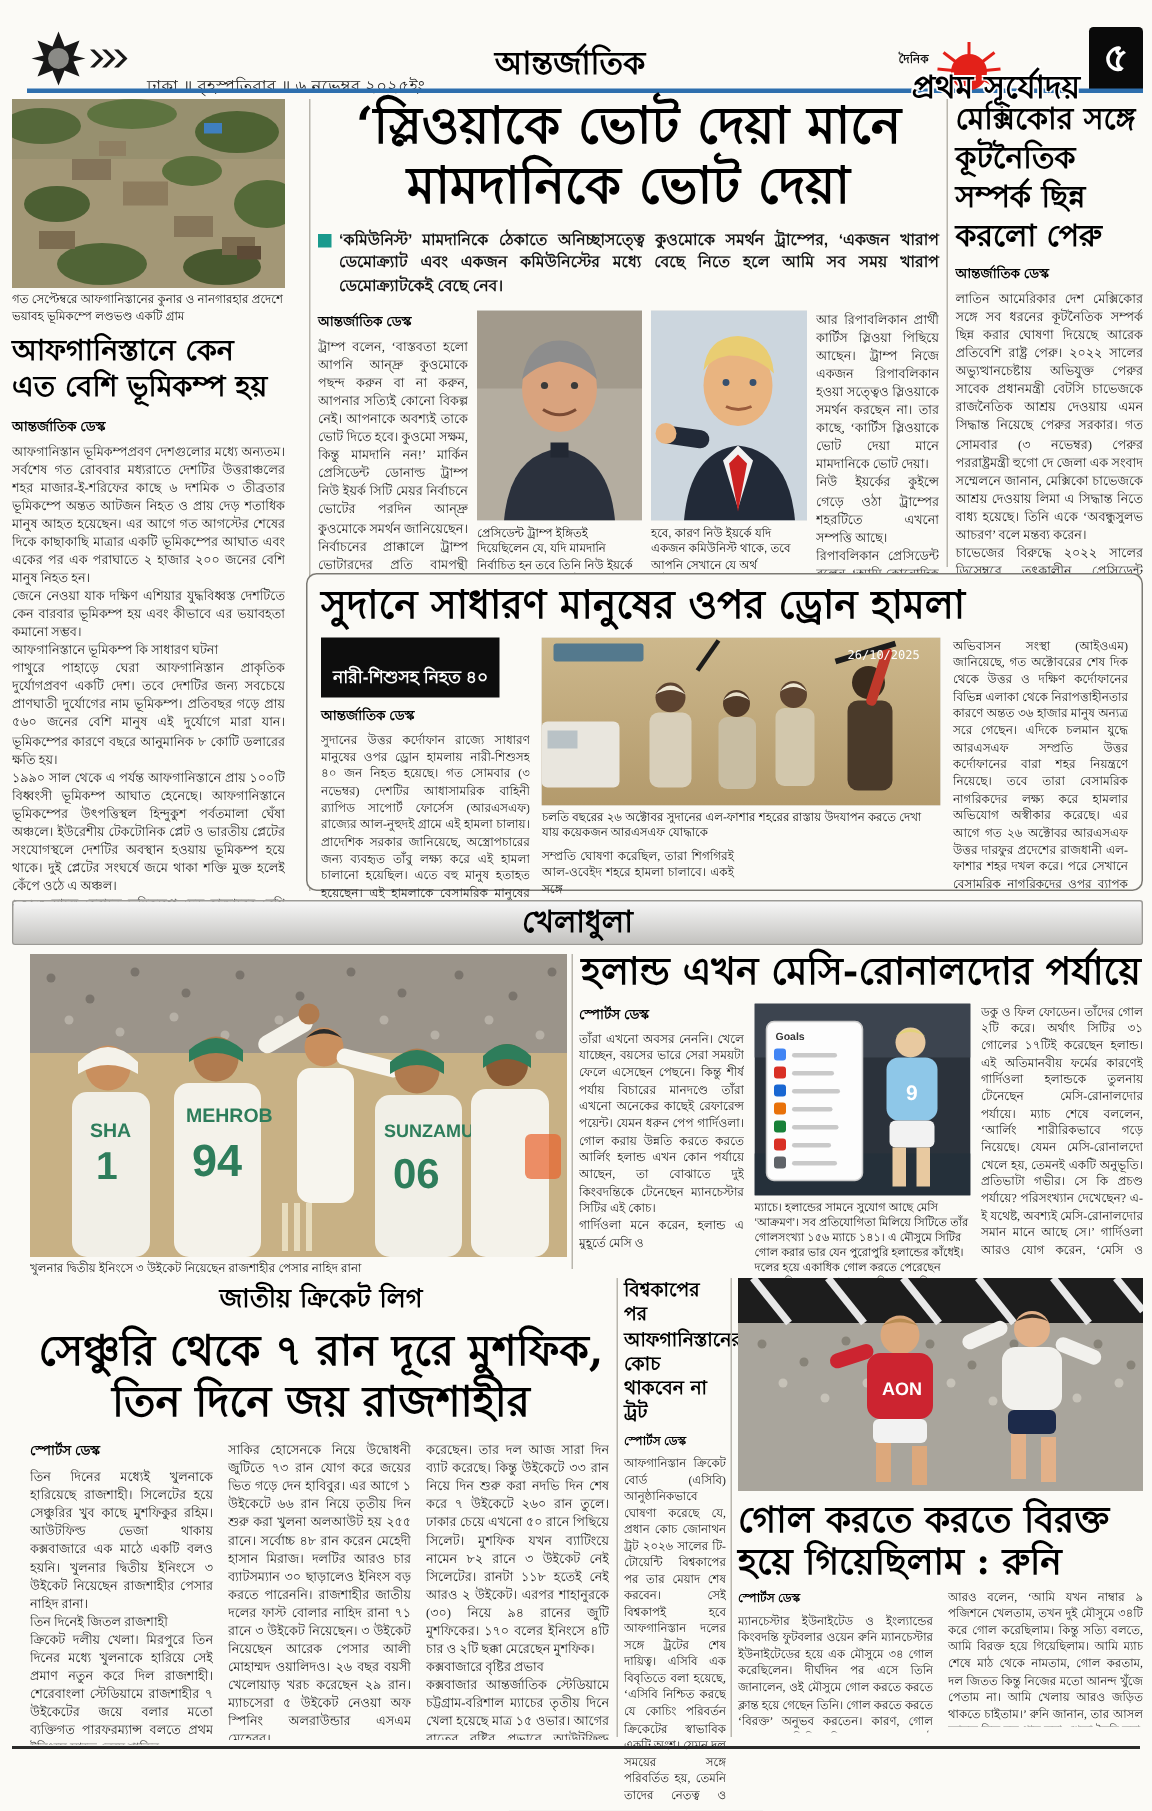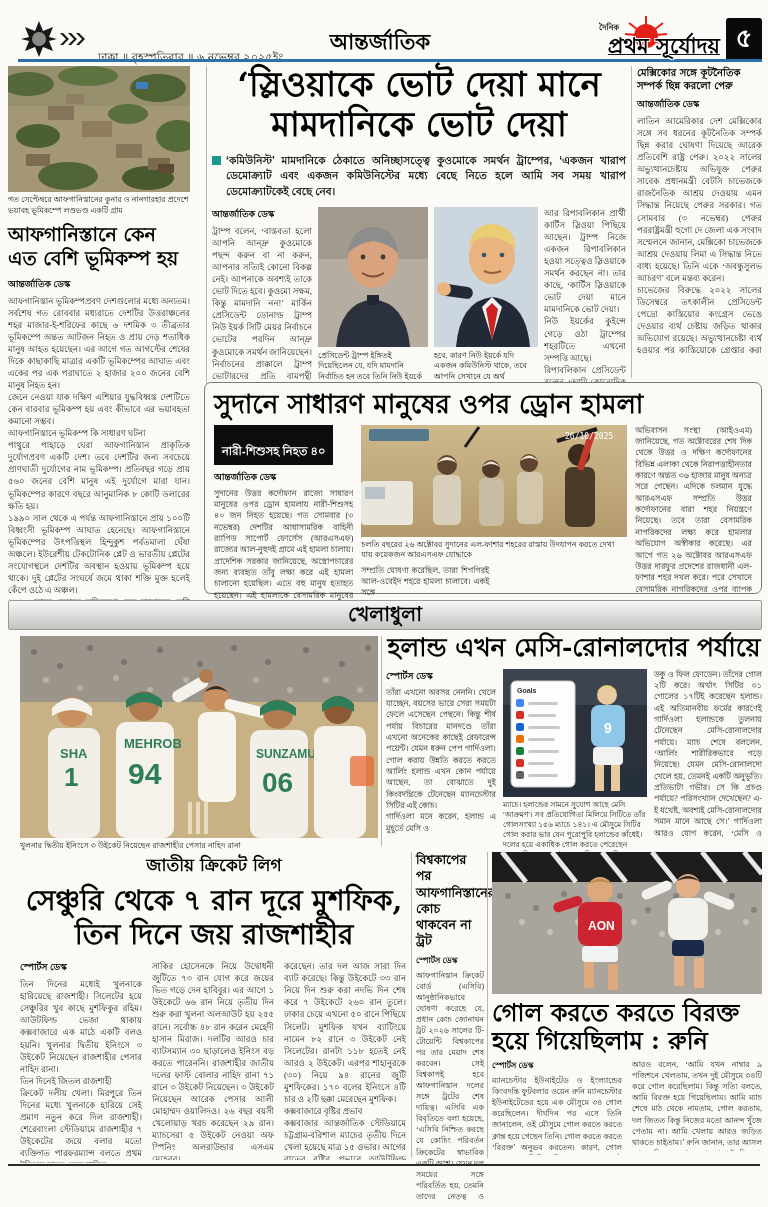--- a/index.html
+++ b/index.html
@@ -45,21 +45,21 @@
   <div class="abs" style="left:20px;top:20px;width:742px;height:40px;">
     <svg class="abs" style="left:0;top:0;" width="66" height="38" viewBox="0 0 66 38">
       <polygon points="19,1 23,11 33,7 29,17 37,19 29,21 33,31 23,27 19,37 15,27 5,31 9,21 1,19 9,17 5,7 15,11" fill="#181818"></polygon>
       <circle cx="19" cy="19" r="7" fill="#8a8a86"></circle>
       <polygon points="40,13 46,19 40,25 43,25 49,19 43,13" fill="#181818"></polygon>
       <polygon points="48,13 54,19 48,25 51,25 57,19 51,13" fill="#181818"></polygon>
       <polygon points="56,13 62,19 56,25 59,25 65,19 59,13" fill="#181818"></polygon>
     </svg>
     <div class="abs" id="dateline" style="left:78px;top:14px;">ঢাকা ॥ বৃহস্পতিবার ॥ ৬ নভেম্বর ২০২৫ইং</div>
     <div class="abs headline" id="section-title" style="left:250px;top:6px;width:220px;text-align:center;">আন্তর্জাতিক</div>
-    <div class="abs" style="left:545px;top:10px;width:155px;text-decoration:underline;" id="logo-wrap">
+    <div class="abs" style="left:545px;top:22px;width:155px;" id="logo-wrap">
       <svg class="abs" style="left:58px;top:-14px;z-index:1;" width="46" height="40" viewBox="0 0 46 40">
         <g stroke="#e32119" stroke-width="2">
           <line x1="23" y1="20" x2="23" y2="0"></line>
             <line x1="23" y1="20" x2="40" y2="7"></line>
             <line x1="23" y1="20" x2="44" y2="18"></line>
           <line x1="23" y1="20" x2="6" y2="7"></line>
             <line x1="23" y1="20" x2="2" y2="18"></line>
             <line x1="23" y1="20" x2="42" y2="30"></line>
           <line x1="23" y1="20" x2="4" y2="30"></line>
         </g>
@@ -153,21 +153,21 @@
         <div class="body-text clip" style="height:180px;">আর রিপাবলিকান প্রার্থী কার্টিস স্লিওয়া পিছিয়ে আছেন। ট্রাম্প নিজে একজন রিপাবলিকান হওয়া সত্ত্বেও স্লিওয়াকে সমর্থন করছেন না। তার কাছে, ‘কার্টিস স্লিওয়াকে ভোট দেয়া মানে মামদানিকে ভোট দেয়া।
 নিউ ইয়র্কের কুইন্সে গেড়ে ওঠা ট্রাম্পের শহরটিতে এখনো সম্পত্তি আছে।
 রিপাবলিকান প্রেসিডেন্ট বলেন, ‘আমি কোনোদিক থেকেই কুওমোর অনুরাগী নই, কিন্তু যদি একজন খারাপ ডেমোক্র্যাট এবং একজন কমিউনিস্টের মধ্যে বেছে নিতে হয়, তবে আমি সব সময় খারাপ ডেমোক্র্যাটকেই বেছে নেব।
 মামদানি নিজেকে একজন গণতান্ত্রিক সমাজতন্ত্রী হিসেবে বর্ণনা করেন। তিনি কমিউনিস্ট হওয়ার অভিযোগ প্রত্যাখ্যান করে একটি টেলিভিশন সাক্ষাৎকারে রাজনীতিবিদদের মতো, শুধু গল্পের একটি বাদামি।</div>
       </div>
     </div>
   </div>
   <div class="vline" style="left:631px;top:66px;height:312px;"></div>
 
   <div class="abs" style="left:637px;top:66px;width:125px;">
-    <div class="headline" style="font-size:10px;line-height:1.3;">মেক্সিকোর সঙ্গে কূটনৈতিক সম্পর্ক ছিন্ন করলো পেরু</div>
+    <div class="headline" style="font-size:20px;line-height:1.3;">মেক্সিকোর সঙ্গে কূটনৈতিক সম্পর্ক ছিন্ন করলো পেরু</div>
     <div class="byline" style="margin-top:5px;">আন্তর্জাতিক ডেস্ক</div>
     <div class="body-text clip" style="height:238px;">লাতিন আমেরিকার দেশ মেক্সিকোর সঙ্গে সব ধরনের কূটনৈতিক সম্পর্ক ছিন্ন করার ঘোষণা দিয়েছে আরেক প্রতিবেশি রাষ্ট্র পেরু। ২০২২ সালের অভ্যুত্থানচেষ্টায় অভিযুক্ত পেরুর সাবেক প্রধানমন্ত্রী বেটসি চাভেজকে রাজনৈতিক আশ্রয় দেওয়ায় এমন সিদ্ধান্ত নিয়েছে পেরুর সরকার। গত সোমবার (৩ নভেম্বর) পেরুর পররাষ্ট্রমন্ত্রী হুগো দে জেলা এক সংবাদ সম্মেলনে জানান, মেক্সিকো চাভেজকে আশ্রয় দেওয়ায় লিমা এ সিদ্ধান্ত নিতে বাধ্য হয়েছে। তিনি একে ‘অবন্ধুসুলভ আচরণ’ বলে মন্তব্য করেন।
 চাভেজের বিরুদ্ধে ২০২২ সালের ডিসেম্বরে তৎকালীন প্রেসিডেন্ট পেদ্রো কাস্তিয়োর কংগ্রেস ভেঙে দেওয়ার ব্যর্থ চেষ্টায় জড়িত থাকার অভিযোগ রয়েছে। অভ্যুত্থানচেষ্টা ব্যর্থ হওয়ার পর কাস্তিয়োকে গ্রেপ্তার করা হয়। চাভেজও কিছুদিন কারাগারে ছিলেন।
 মেক্সিকোর প্রেসিডেন্ট ক্লাউদিয়া শেইনবাউম বলেছেন, রাজনৈতিক আশ্রয় দেওয়া মেক্সিকোর দীর্ঘদিনের ঐতিহ্যের অংশ। পেরুর এমন সিদ্ধান্তকে ‘অতিরঞ্জিত’ বলেও মন্তব্য করেছেন তিনি।
 উল্লেখ্য, ২০২৩ সাল থেকেই দুই দেশের সম্পর্কে টানাপোড়েন চলছে। কাস্তিয়োর পরিবারকে আশ্রয় দেওয়ায় সে সময় মেক্সিকোর রাষ্ট্রদূতকে বহিষ্কার করেছিল পেরু।</div>
   </div>
 
   <div class="abs" id="sudan-box" style="left:204px;top:382px;width:558px;height:212px;padding:7px 9px;">
     <div class="headline" style="font-size:26px;text-align:left;line-height:1.1;">সুদানে সাধারণ মানুষের ওপর ড্রোন হামলা</div>
     <div style="display:flex;gap:8px;margin-top:6px;">

